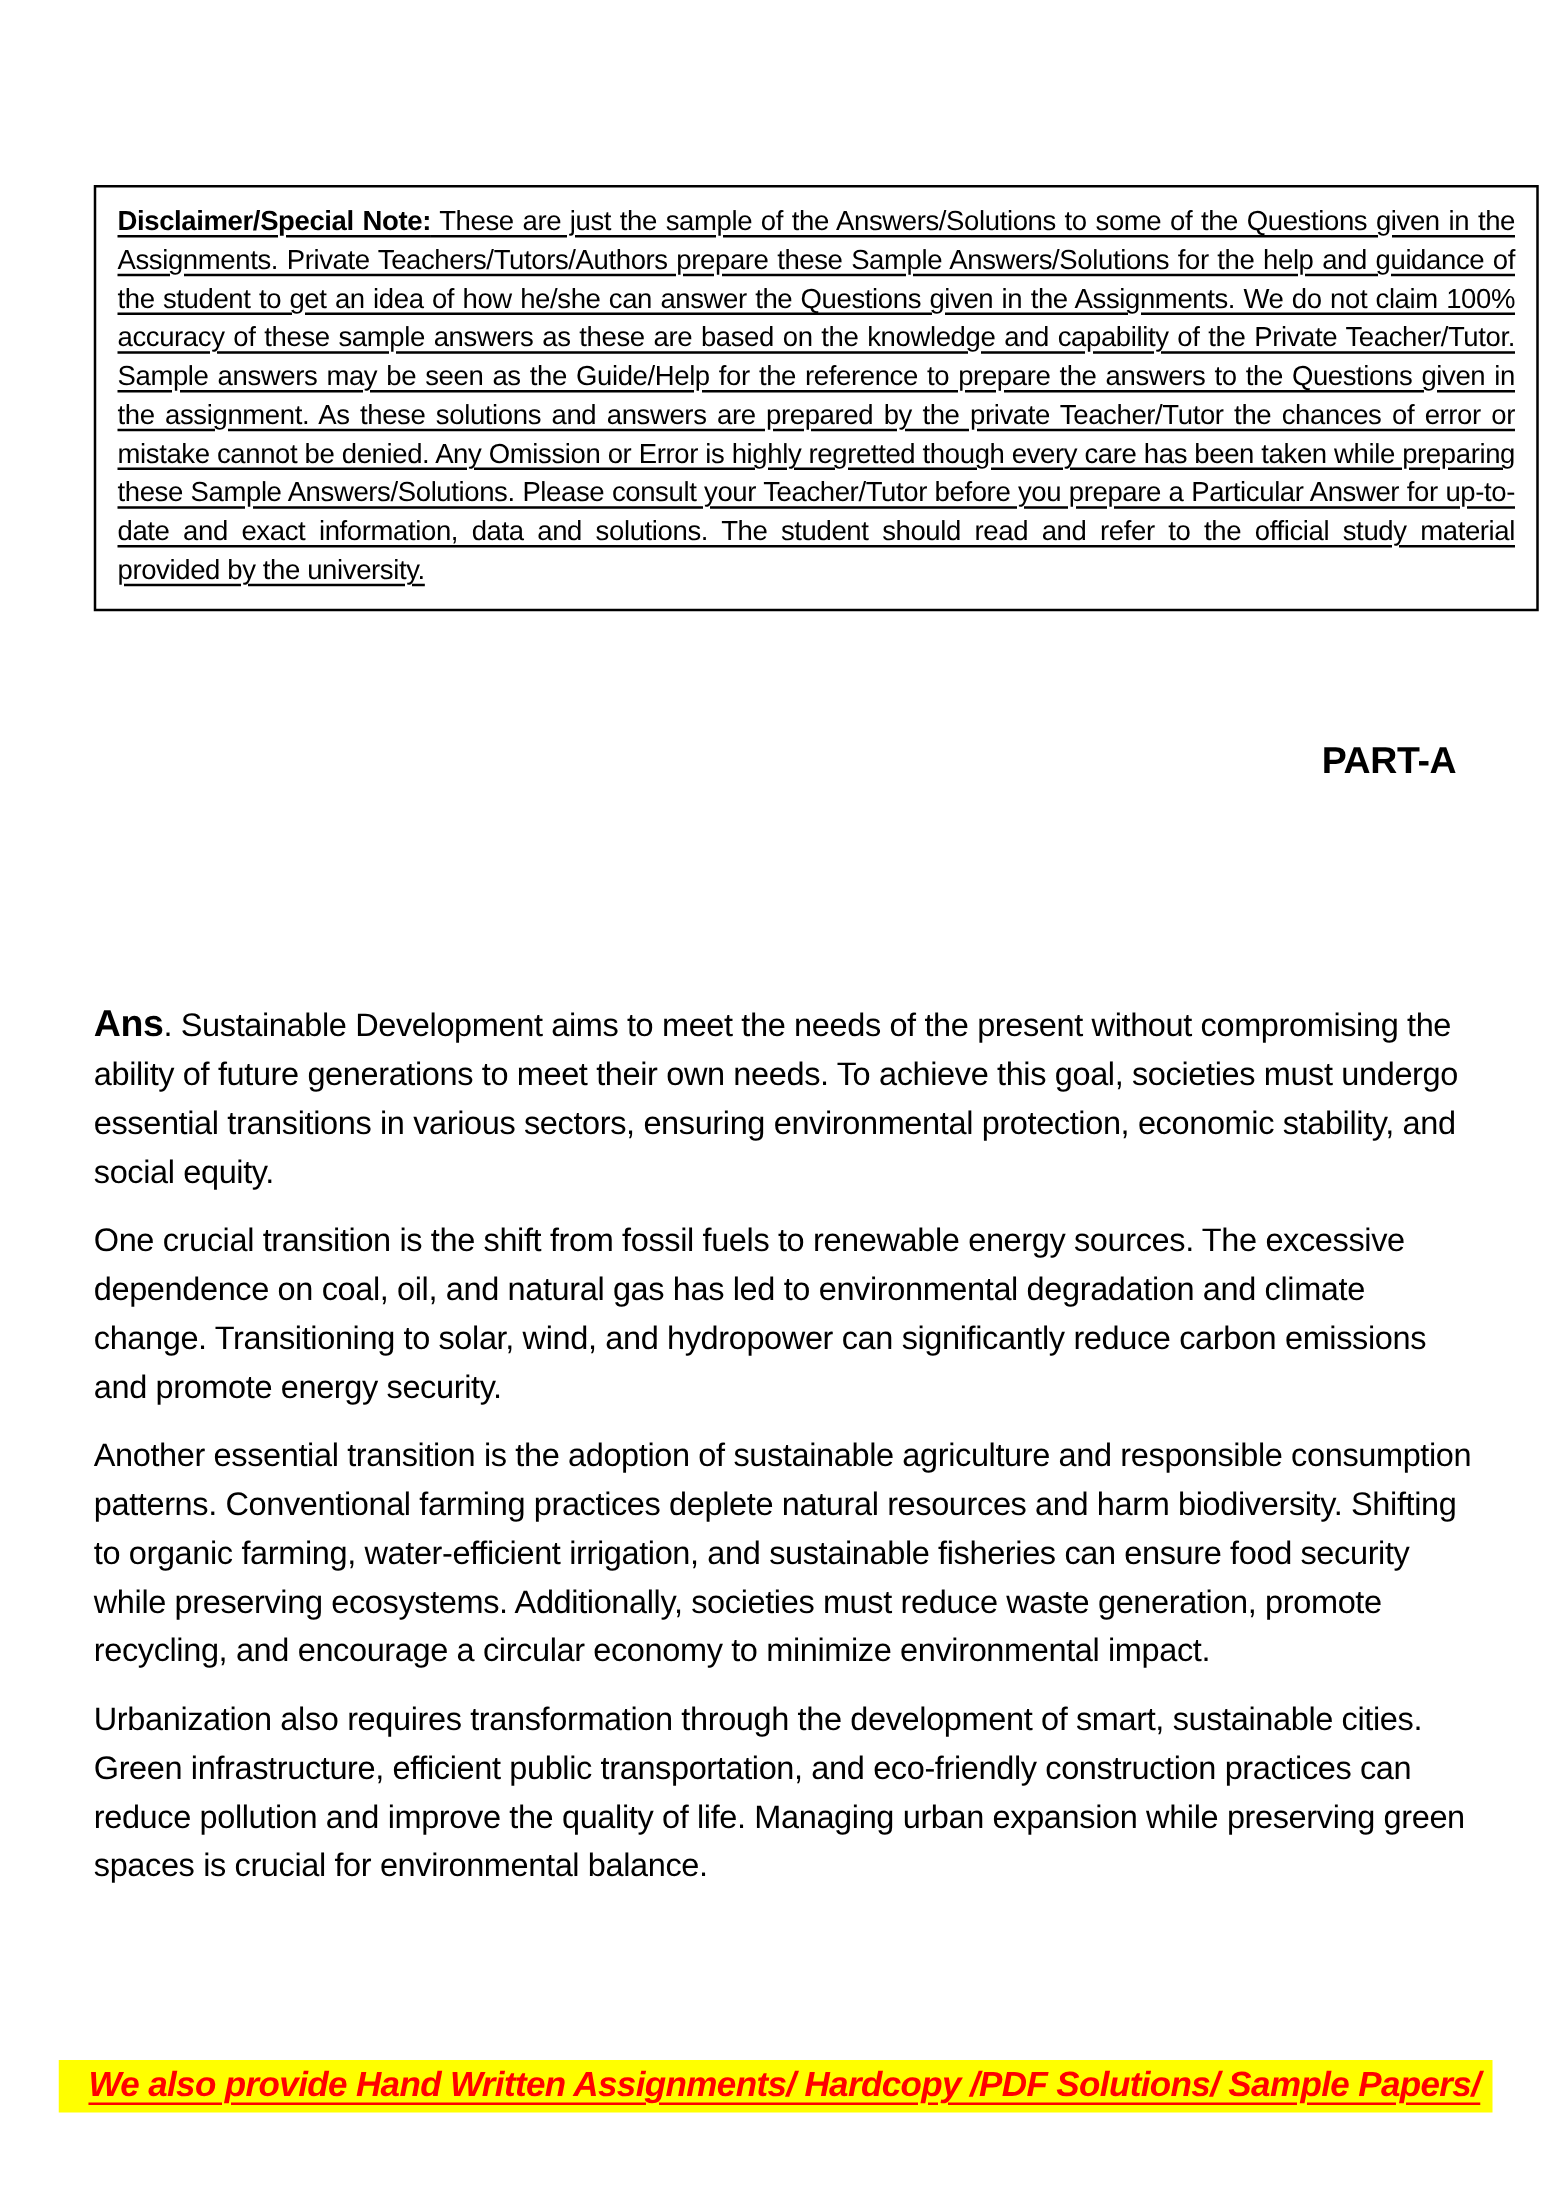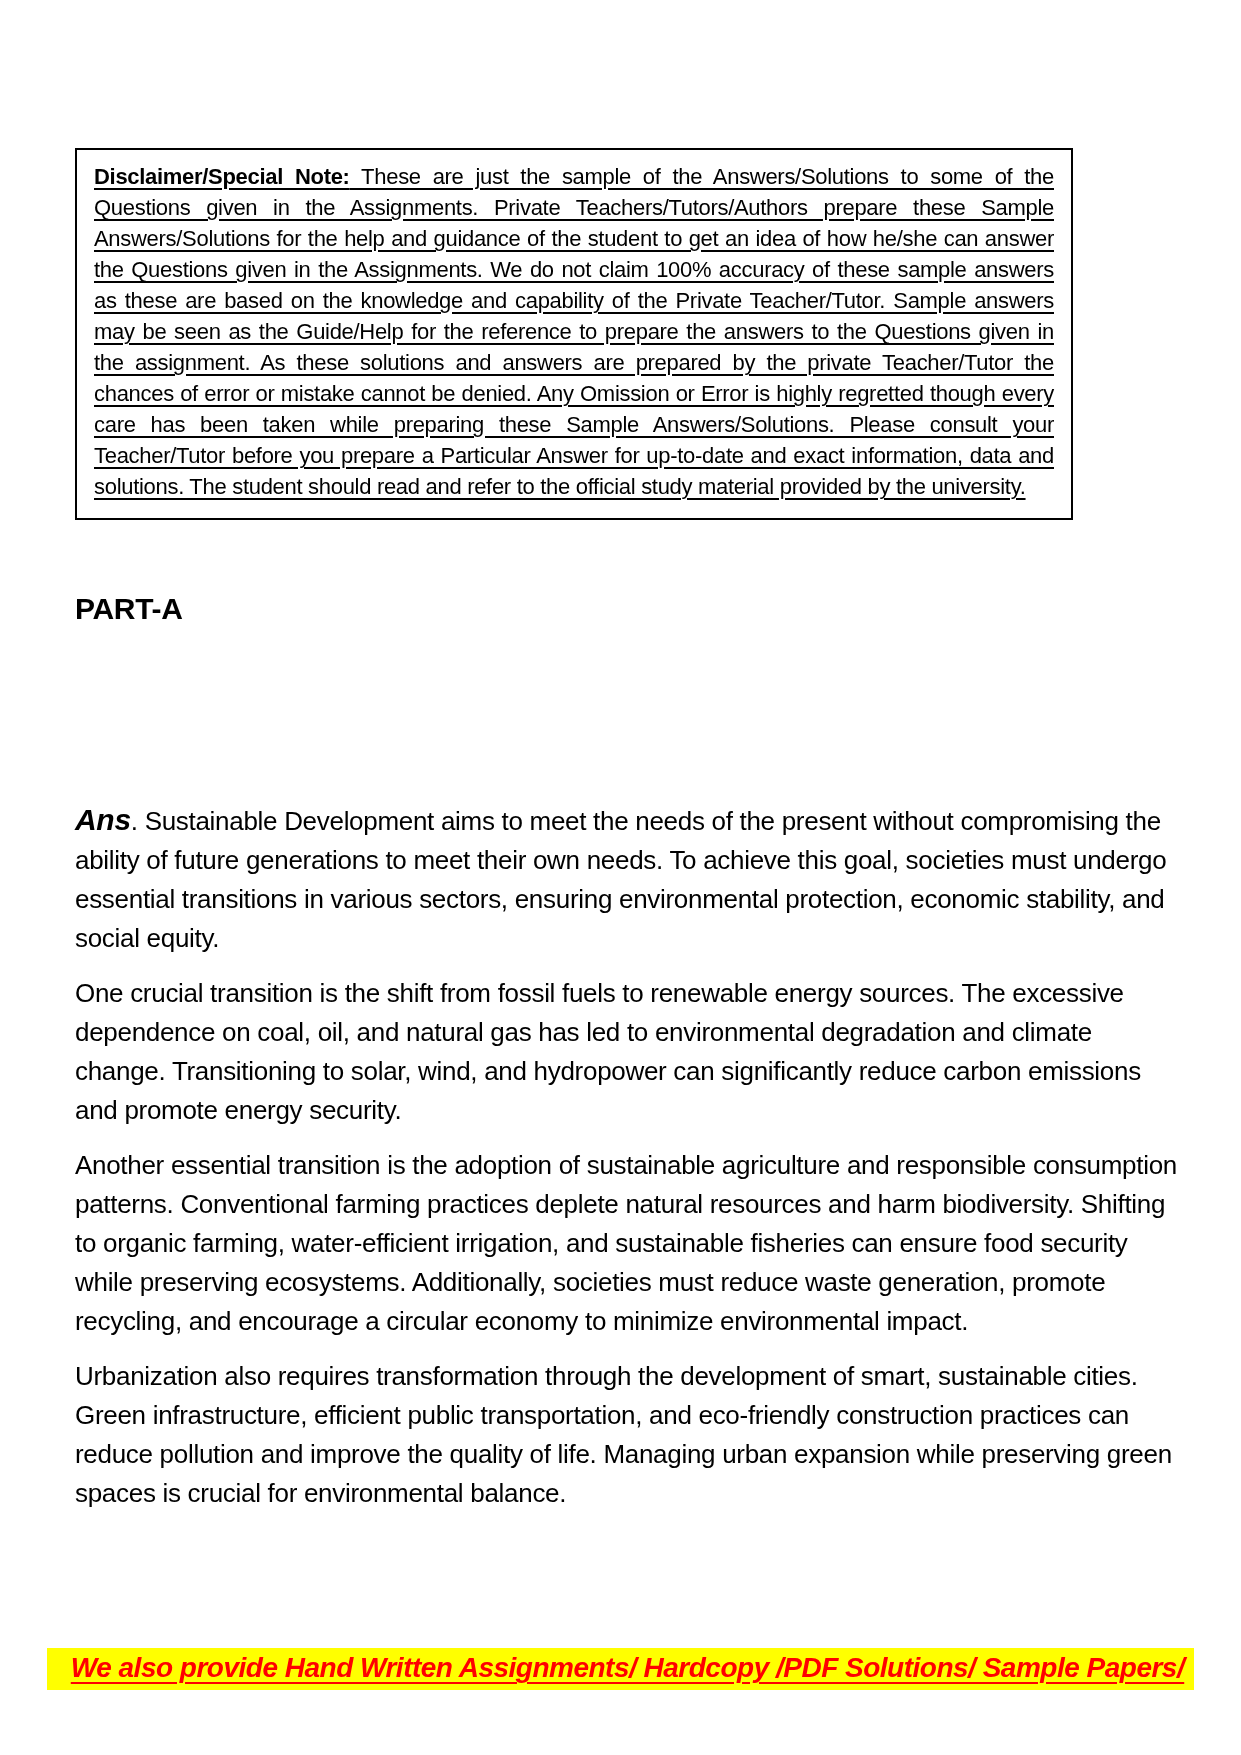--- a/index.html
+++ b/index.html
@@ -11,21 +11,21 @@
     overflow:hidden;
     font-family:"Liberation Sans","DejaVu Sans",sans-serif;
     color:#000000;
   }
 
   
   .disclaimer-box{
     position:absolute;
     left:75px;
     top:148px;
-    width:998px;
+    width:1156px;
     box-sizing:border-box;
     border:2px solid #000000;
     padding:11px 17px 16px 17px;
   }
   .disclaimer-text{
     margin:0;
     font-size:22px;
     line-height:31px;
     letter-spacing:-0.3px;
     text-align:justify;
@@ -34,21 +34,21 @@
     text-underline-offset:4px;
   }
   .disclaimer-text b{font-weight:bold;}
 
   
   .part-heading{
     position:absolute;
     left:75px;
     top:592px;
     width:1090px;
-    text-align:left;
+    text-align:right;
     font-size:30px;
     font-weight:bold;
     letter-spacing:-0.3px;
   }
 
   
   .question{
     position:absolute;
     left:75px;
     top:646px;
@@ -66,21 +66,20 @@
     top:800px;
     width:1105px;
     font-size:26px;
     line-height:39px;
     letter-spacing:-0.3px;
   }
   .body-para{margin:0 0 16px 0;}
   .ans-label{
     font-size:30px;
     font-weight:bold;
-    font-style:italic;
   }
 
   
   .footer{
     position:absolute;
     left:0;
     top:1648px;
     width:1241px;
     text-align:center;
   }

